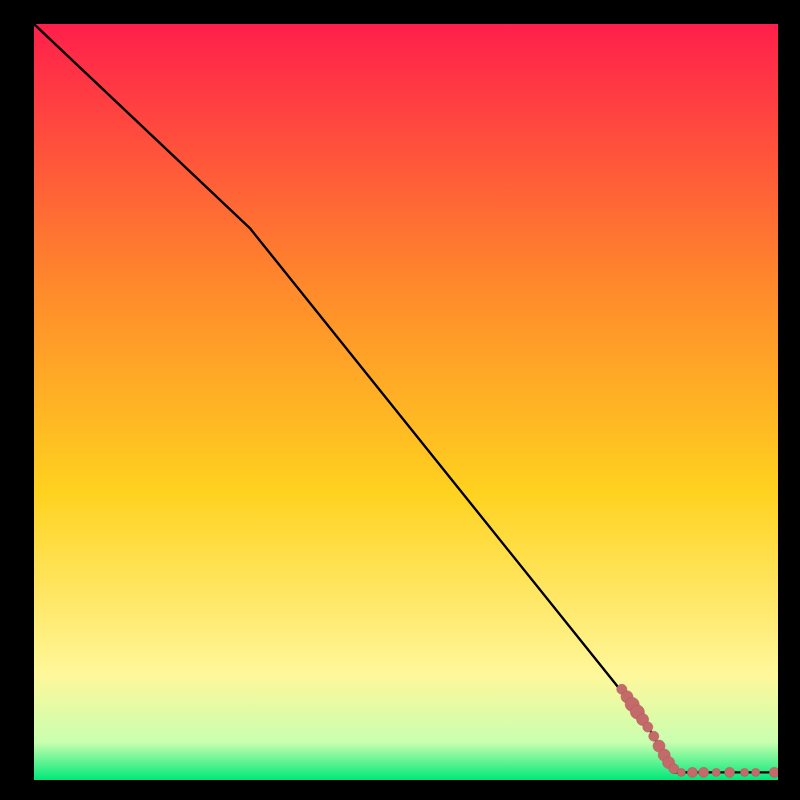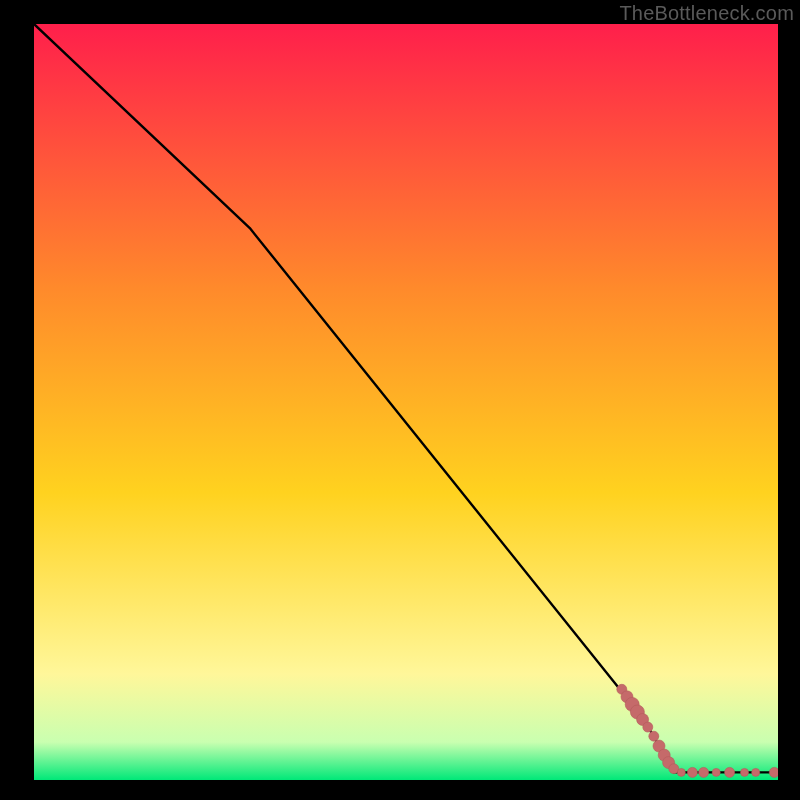--- a/index.html
+++ b/index.html
@@ -33,21 +33,20 @@
     top: 24px;
     width: 744px;
     height: 756px;
   }
   svg { display: block; }
 </style>
 </head>
 <body>
 
 <div class="frame">
-  <div class="watermark">TheBottleneck.com</div>
 
   <div class="plot">
     <svg id="chart-svg" width="744" height="756" viewBox="0 0 744 756">
       <defs>
         <linearGradient id="bg-grad" x1="0" y1="0" x2="0" y2="1">
           <stop id="g0" offset="0%" stop-color="#ff1f4b"></stop>
           <stop id="g1" offset="35%" stop-color="#ff8a2b"></stop>
           <stop id="g2" offset="62%" stop-color="#ffd21f"></stop>
           <stop id="g3" offset="86%" stop-color="#fff79a"></stop>
           <stop id="g4" offset="95%" stop-color="#c9ffb0"></stop>

